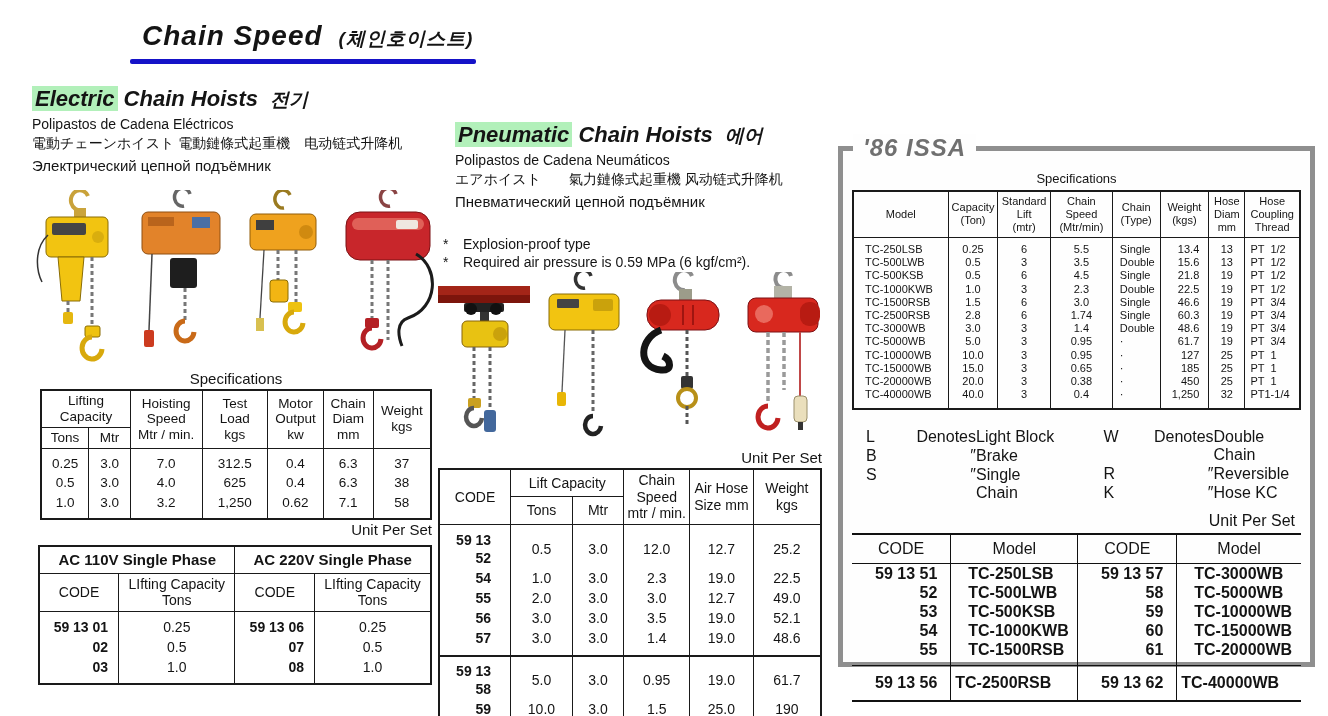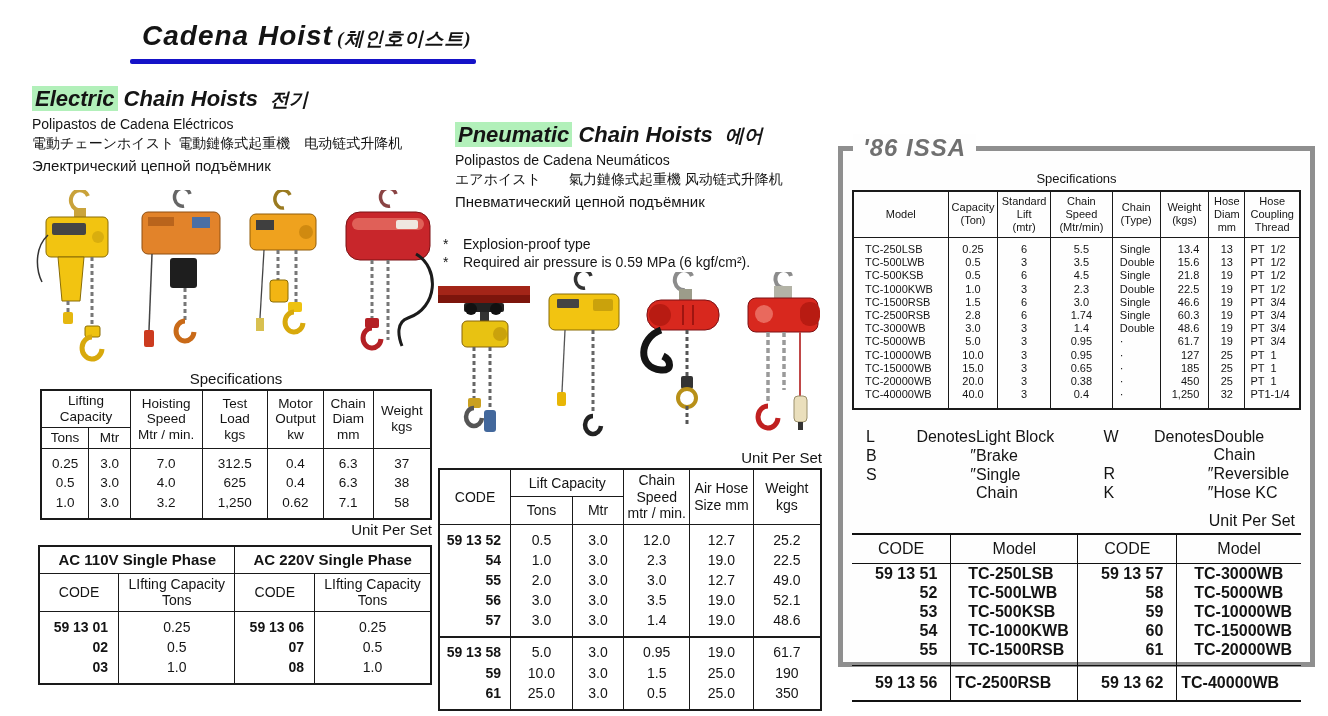--- a/index.html
+++ b/index.html
@@ -1,21 +1,21 @@
 <!DOCTYPE html>
 <html><head>
 <meta charset="utf-8">
 <style>
   html,body{margin:0;padding:0;background:#ffffff;}
   .page{position:relative;width:1328px;height:716px;background:#fff;overflow:hidden;
         font-family:"Liberation Sans","DejaVu Sans",sans-serif;color:#141414;}
 
   
   .main-title{position:absolute;left:142px;top:20px;font-style:italic;font-weight:bold;font-size:28px;letter-spacing:1px;}
-  .main-title .kr{font-size:19px;margin-left:4px;font-family:Liberation Serif, serif;}
+  .main-title .kr{font-size:19px;margin-left:16px;}
   .title-underline{position:absolute;left:130px;top:59px;width:346px;height:5px;background:#1512c8;border-radius:2px;}
 
   
   .sec-head{font-style:italic;font-weight:bold;font-size:22px;white-space:nowrap;}
   .sec-head .hl{background:#b2f0ba;padding:0 3px;}
   .sec-head .sec-kr{font-size:19px;margin-left:12px;}
   .sub{font-size:14px;margin-top:3px;}
   .sub-ru{font-size:15px;margin-top:4px;}
 
   .sec-electric{position:absolute;left:32px;top:86px;width:414px;}
@@ -43,21 +43,21 @@
   .e-spec-label{position:absolute;left:40px;top:370px;width:392px;text-align:center;font-size:15px;}
   .e-spec{position:absolute;left:40px;top:389px;width:392px;font-size:13.5px;}
   .e-ups{position:absolute;left:40px;top:521px;width:392px;text-align:right;font-size:15px;}
   .e-ac{position:absolute;left:38px;top:545px;width:394px;font-size:14px;}
   .e-ac .gh{font-weight:bold;font-size:15px;padding:4px 2px;}
   .e-ac td:nth-child(odd){font-weight:bold;text-align:right;padding-right:10px;}
 
   
   .p-ups{position:absolute;left:440px;top:449px;width:382px;text-align:right;font-size:15px;}
   .p-tbl{position:absolute;left:438px;top:468px;width:384px;font-size:14px;}
-  .p-tbl td:first-child{font-weight:bold;text-align:right;padding-right:9px;}
+  .p-tbl td:first-child{font-weight:bold;text-align:right;padding-right:19px;}
   .p-tbl tbody.g2 tr:first-child td{border-top:2px solid #1a1a1a;padding-top:5px;}
 
   
   .issa{position:absolute;left:838px;top:146px;width:477px;height:521px;border:5px solid #8f8f8f;background:#fefefe;box-sizing:border-box;}
   .issa-label{position:absolute;left:10px;top:-17px;background:#fefefe;padding:0 10px;
               font-size:24px;font-style:italic;font-weight:bold;color:#707070;letter-spacing:1px;}
   .issa-inner{padding:20px 9px 0 9px;}
   .i-spec-label{text-align:center;font-size:13px;}
   .i-spec{width:100%;margin-top:4px;font-size:11px;}
   .i-spec th{padding:3px 2px;font-size:11px;}
@@ -81,21 +81,21 @@
   .i-codes tbody.bd tr:last-child td{padding-bottom:6px;}
   .i-codes tbody.ft td{border-top:1.5px solid #111;padding:7px 4px;}
   .i-codes tbody.ft td:nth-child(odd){text-align:right;padding-right:13px;}
 </style>
 </head>
 <body>
 
 <div class="page">
 
   <div class="main-title">
-    <span>Cadena Hoist</span><span class="kr">(체인호이스트)</span>
+    <span>Chain Speed</span><span class="kr">(체인호이스트)</span>
   </div>
   <div class="title-underline"></div>
 
   <div class="sec-electric">
     <div class="sec-head">
       <span class="hl">Electric</span><span> Chain Hoists</span><span class="sec-kr">전기</span>
     </div>
     <div class="sub">Polipastos de Cadena Eléctricos</div>
     <div class="sub">電動チェーンホイスト 電動鏈條式起重機　电动链式升降机</div>
     <div class="sub-ru">Электрический цепной подъёмник</div>

